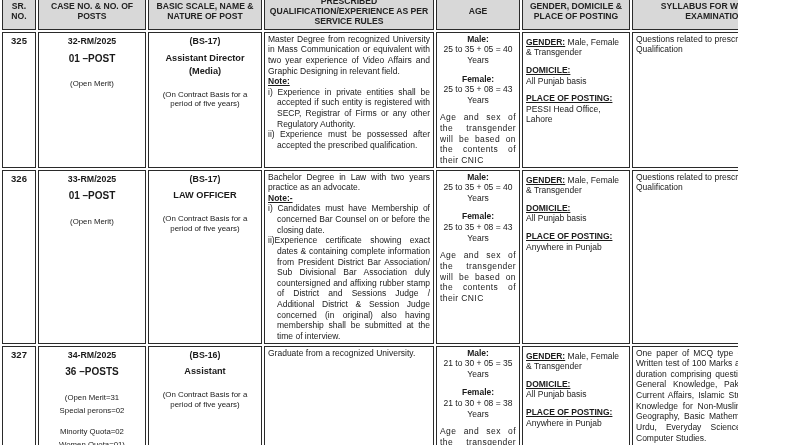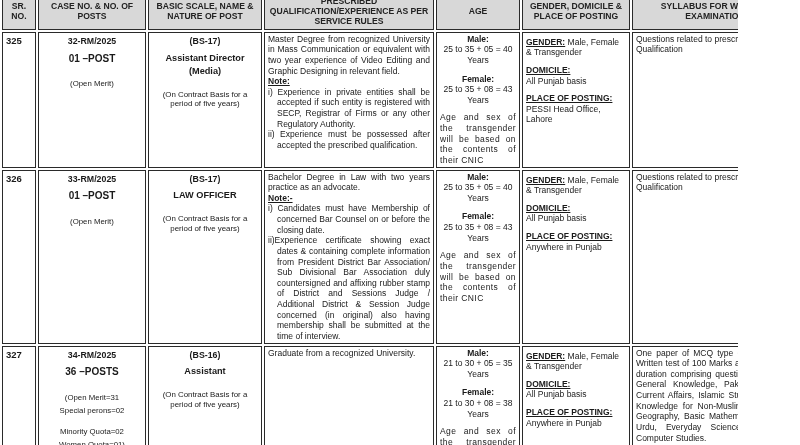--- a/index.html
+++ b/index.html
@@ -19,21 +19,21 @@
   }
   th {
     background:#d8d8d8; color:#222; font-weight:bold; text-align:center;
     font-size:8.6px; line-height:1.15; vertical-align:middle; padding:2px 1px;
   }
   .b { font-weight:bold; }
   .u { text-decoration:underline; }
   .just { text-align:justify; }
   .gap8 { margin-top:8px; }
   .gap14 { margin-top:14px; }
-  .srno { font-weight:bold; font-size:9.5px; padding-top:2px; }
+  .srno { text-align:center; font-weight:bold; font-size:9.5px; padding-top:2px; }
   .caseno { text-align:center; font-weight:bold; font-size:8.8px; padding-top:2px; }
   .postline { text-align:center; font-weight:bold; font-size:10px; margin-top:6px; }
   .meritline { text-align:center; font-size:7.8px; }
   .scale-bs { text-align:center; font-weight:bold; font-size:8.8px; padding-top:2px; }
   .scale-title { text-align:center; font-weight:bold; font-size:9.2px; margin-top:6px; }
   .contract { text-align:center; font-size:7.9px; margin-top:12px; }
   .agehdr { text-align:center; font-weight:bold; }
   .ageval { text-align:center; }
   .transnote { text-align:justify; letter-spacing:0.4px; margin-top:7px; }
   .gdp-label { font-weight:bold; text-decoration:underline; display:inline; }
@@ -78,21 +78,21 @@
       <div class="postline">01 –POST</div>
       <div class="meritline gap14">(Open Merit)</div>
     </td>
     <td>
       <div class="scale-bs">(BS-17)</div>
       <div class="scale-title">Assistant Director</div>
       <div class="scale-title" style="margin-top:2px">(Media)</div>
       <div class="contract">(On Contract Basis for a period of five years)</div>
     </td>
     <td>
-      <div class="just">Master Degree from recognized University in Mass Communication or equivalent with two year experience of Video Editing and Graphic Designing in relevant field.</div>
+      <div class="just">Master Degree from recognized University in Mass Communication or equivalent with two year experience of Video Affairs and Graphic Designing in relevant field.</div>
       <div class="b u">Note:</div>
       <div class="qual-item indent">i) Experience in private entities shall be accepted if such entity is registered with SECP, Registrar of Firms or any other Regulatory Authority.</div>
       <div class="qual-item indent">ii) Experience must be possessed after accepted the prescribed qualification.</div>
     </td>
     <td>
       <div class="agehdr">Male:</div>
       <div class="ageval">25 to 35 + 05 = 40 Years</div>
       <div class="agehdr gap8">Female:</div>
       <div class="ageval">25 to 35 + 08 = 43 Years</div>
       <div class="transnote">Age and sex of the transgender will be based on the contents of their CNIC</div>

